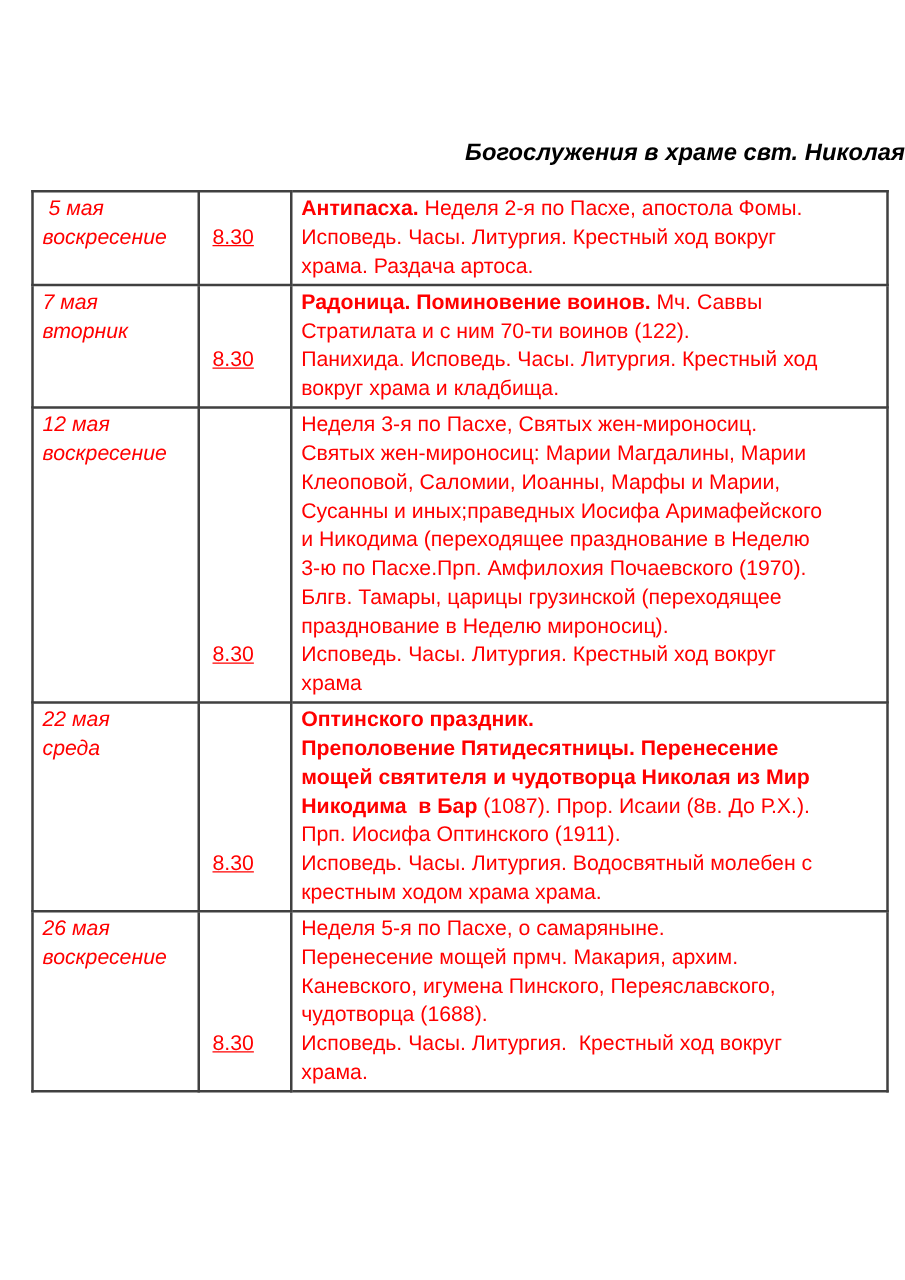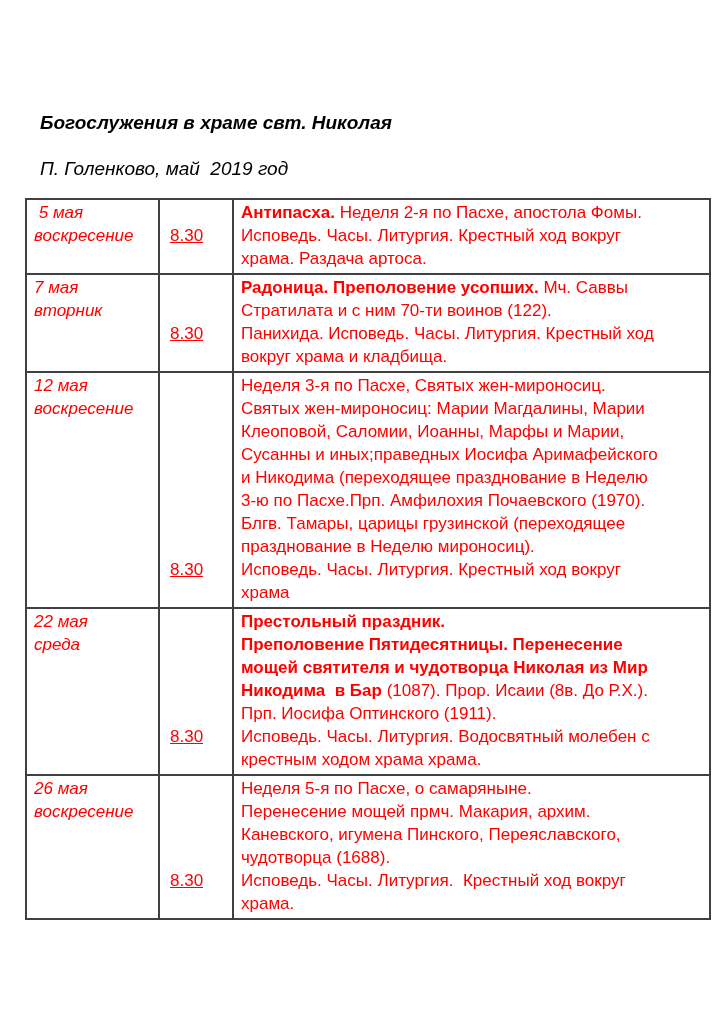--- a/index.html
+++ b/index.html
@@ -11,21 +11,21 @@
   body{
     width:724px;height:1024px;
     background:#ffffff;
     font-family:"Liberation Sans", sans-serif;
     overflow:hidden;
     color:var(--ink);
   }
   .doc-header{
     margin-top:110px;
     padding-left:28px;       
-    text-align:left;
+    text-align:right;
     margin-left:12px;
   }
   .doc-title{
     font-size:19px;
     font-weight:700;
     font-style:italic;
     line-height:26px;
     white-space:pre-wrap;
     color:var(--ink);
   }
@@ -58,21 +58,20 @@
   .date-line{white-space:pre-wrap;font-style:italic;}
   .time-value{padding-left:3px;}
   .desc-line{white-space:pre-wrap;}
   .b{font-weight:700;}
 </style>
 </head>
 <body>
 
 <div class="doc-header">
   <div class="doc-title">Богослужения в храме свт. Николая</div>
-  <div class="doc-subtitle">П. Голенково, май  2019 год</div>
 </div>
 
 <table class="schedule">
   <colgroup>
     <col class="col-date">
       <col class="col-time">
       <col class="col-desc">
   </colgroup>
   <tbody id="schedule-body">
       <tr>
@@ -91,21 +90,21 @@
       </tr>
       <tr>
         <td class="col-date">
           <div class="date-line">7 мая</div>
           <div class="date-line">вторник</div>
         </td>
         <td class="col-time">
           <div class="time-value" style="margin-top: 46px;">8.30</div>
         </td>
         <td class="col-desc">
-          <div class="desc-line"><span class="b">Радоница. Преполовение усопших.</span><span> Мч. Саввы</span></div>
+          <div class="desc-line"><span class="b">Радоница. Поминовение воинов.</span><span> Мч. Саввы</span></div>
           <div class="desc-line"><span>Стратилата и с ним 70-ти воинов (122).</span></div>
           <div class="desc-line"><span>Панихида. Исповедь. Часы. Литургия. Крестный ход</span></div>
           <div class="desc-line"><span>вокруг храма и кладбища.</span></div>
         </td>
       </tr>
       <tr>
         <td class="col-date">
           <div class="date-line">12 мая</div>
           <div class="date-line">воскресение</div>
         </td>
@@ -127,21 +126,21 @@
       </tr>
       <tr>
         <td class="col-date">
           <div class="date-line">22 мая</div>
           <div class="date-line">среда</div>
         </td>
         <td class="col-time">
           <div class="time-value" style="margin-top: 115px;">8.30</div>
         </td>
         <td class="col-desc">
-          <div class="desc-line"><span class="b">Престольный праздник.</span></div>
+          <div class="desc-line"><span class="b">Оптинского праздник.</span></div>
           <div class="desc-line"><span class="b">Преполовение Пятидесятницы. Перенесение</span></div>
           <div class="desc-line"><span class="b">мощей святителя и чудотворца Николая из Мир</span></div>
           <div class="desc-line"><span class="b">Никодима  в Бар</span><span> (1087). Прор. Исаии (8в. До Р.Х.).</span></div>
           <div class="desc-line"><span>Прп. Иосифа Оптинского (1911).</span></div>
           <div class="desc-line"><span>Исповедь. Часы. Литургия. Водосвятный молебен с</span></div>
           <div class="desc-line"><span>крестным ходом храма храма.</span></div>
         </td>
       </tr>
       <tr>
         <td class="col-date">

